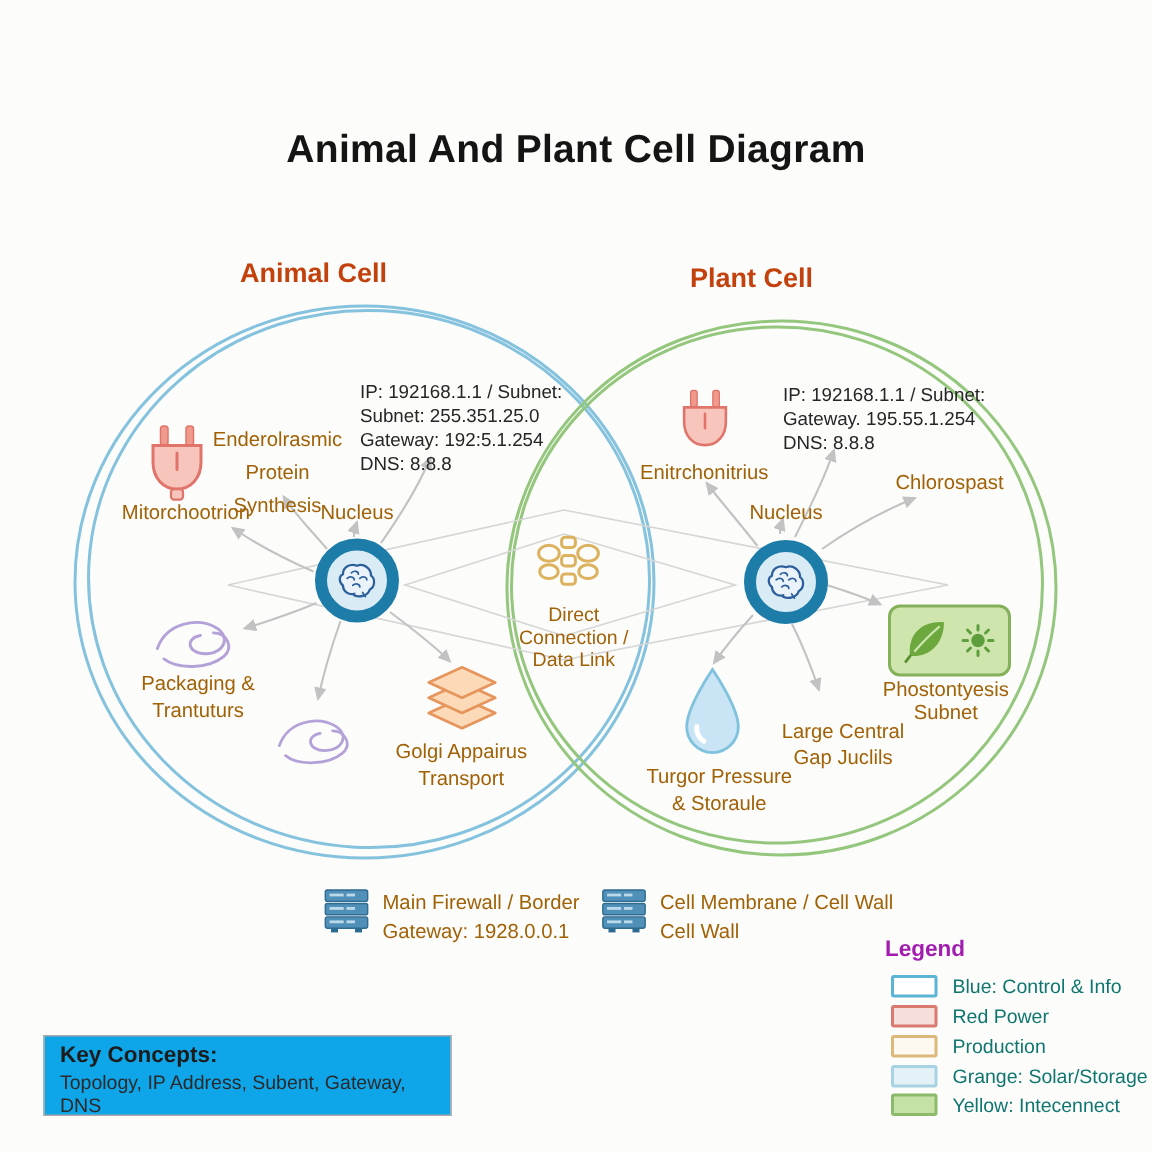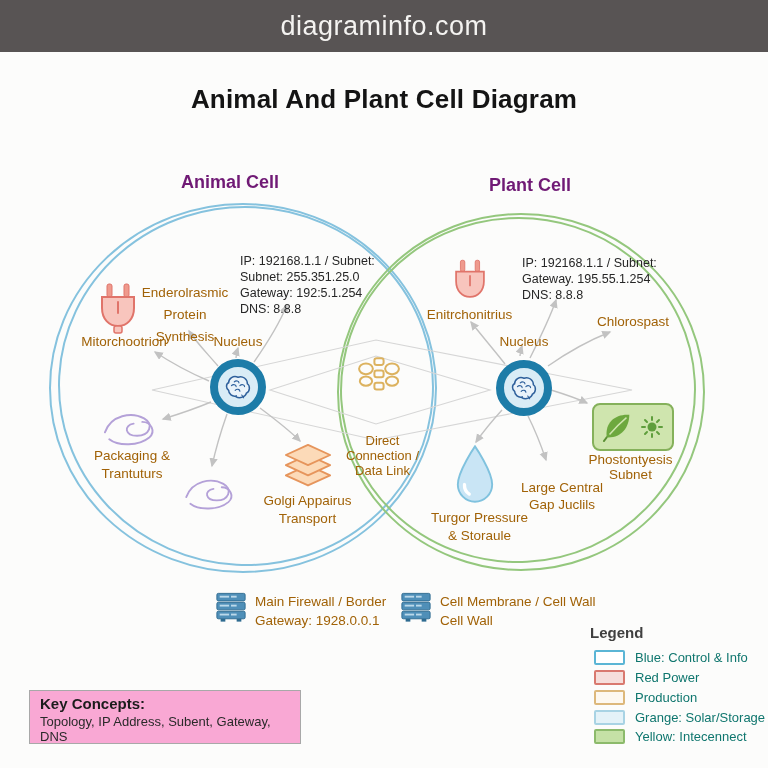--- a/index.html
+++ b/index.html
@@ -3,48 +3,45 @@
 <meta charset="utf-8">
 <style>
   html,body{margin:0;padding:0;}
   body{font-family:"Liberation Sans",sans-serif;background:#ffffff;}
   .page{position:relative;width:768px;height:768px;background:#fcfcfb;overflow:hidden;}
   .banner{position:absolute;left:0;top:0;width:768px;height:52px;background:#585454;
           display:flex;align-items:center;justify-content:center;}
   .banner span{color:#f4f3f1;font-size:27px;letter-spacing:.5px;}
   .page-title{position:absolute;left:0;top:84px;width:768px;text-align:center;margin:0;
               font-size:26px;font-weight:bold;color:#141414;letter-spacing:.2px;}
-  .cell-title{position:absolute;font-size:18px;font-weight:bold;color:#701a75;text-align:center;}
+  .cell-title{position:absolute;font-size:18px;font-weight:bold;color:#c2410c;}
   .canvas{position:absolute;left:0;top:0;width:768px;height:768px;}
   .lbl{position:absolute;font-size:13.5px;color:#a16207;text-align:center;line-height:18px;white-space:pre-line;}
   .ip{position:absolute;font-size:12.5px;color:#262626;text-align:left;line-height:16px;white-space:pre-line;}
   .icon{position:absolute;}
   .nucleus{position:absolute;width:40px;height:40px;border-radius:50%;border:8px solid #1d7ca8;
            background:#d9ecf6;display:flex;align-items:center;justify-content:center;}
   .greenbox{position:absolute;left:592px;top:403px;width:78px;height:44px;background:#cfe5ae;
             border:2px solid #85b15b;border-radius:8px;display:flex;align-items:center;justify-content:center;gap:6px;}
   .foot-row{position:absolute;display:flex;}
   .foot-text{font-size:13.5px;color:#a16207;line-height:19px;white-space:pre-line;}
-  .legend-title{position:absolute;left:590px;top:624px;font-size:15px;font-weight:bold;color:#404040;}
+  .legend-title{position:absolute;left:590px;top:624px;font-size:15px;font-weight:bold;color:#a21caf;}
   .legend-row{position:absolute;display:flex;align-items:center;}
   .swatch{display:inline-block;width:27px;height:11px;border:2px solid #999;border-radius:2px;margin-right:10px;}
   .legend-label{font-size:13px;color:#0f766e;white-space:nowrap;}
-  .keybox{position:absolute;left:29px;top:690px;width:250px;height:44px;background:#f9a8d4;
+  .keybox{position:absolute;left:29px;top:690px;width:250px;height:44px;background:#0ea5e9;
           border:1.5px solid #a8a8a8;padding:4px 10px;}
   .keybox .kc-title{font-size:15px;font-weight:bold;color:#1c1c1c;margin:0;}
   .keybox .kc-text{font-size:13px;color:#2a2a2a;margin:2px 0 0 0;}
 </style>
 </head>
 <body>
 
 <div class="page">
 
-  <header class="banner">
-    <span>diagraminfo.com</span>
-  </header>
 
   <h1 class="page-title">Animal And Plant Cell Diagram</h1>
 
   <svg class="canvas" viewBox="0 0 768 768">
     <defs>
       <marker id="arr" markerWidth="8" markerHeight="8" refX="5.5" refY="3" orient="auto">
         <path d="M0 0 L6.5 3 L0 6 Z" fill="#c2c2c2"></path>
       </marker>
     </defs>
     <g stroke="#85c2de" fill="none" stroke-width="2">
@@ -141,21 +138,21 @@
     <svg width="46" height="50" viewBox="0 0 60 52" fill="none" stroke="#dcb25f" stroke-width="2.6" stroke-linecap="round">
       <rect x="24" y="4" width="12" height="9" rx="3"></rect>
       <rect x="24" y="20" width="12" height="9" rx="3"></rect>
       <rect x="24" y="36" width="12" height="9" rx="3"></rect>
       <ellipse cx="13" cy="18" rx="9" ry="7"></ellipse>
       <ellipse cx="13" cy="34" rx="8" ry="6"></ellipse>
       <ellipse cx="47" cy="18" rx="9" ry="7"></ellipse>
       <ellipse cx="47" cy="34" rx="8" ry="6"></ellipse>
     </svg>
   </div>
-  <div class="lbl" style="left:330px;top:402px;width:105px;line-height:15px;font-size:13px;margin-top:31px;">Direct
+  <div class="lbl" style="left:330px;top:402px;width:105px;line-height:15px;font-size:13px;">Direct
 Connection /
 Data Link</div>
 
   <div class="icon" style="left:450px;top:258px;">
     <svg width="40" height="48" viewBox="0 0 46 54">
       <rect x="12" y="2" width="5" height="13" rx="2" fill="#ef9a8d" stroke="#e0746a"></rect>
       <rect x="29" y="2" width="5" height="13" rx="2" fill="#ef9a8d" stroke="#e0746a"></rect>
       <path d="M7 15 H39 V26 C39 37 32 44 23 44 C14 44 7 37 7 26 Z" fill="#f8c5bd" stroke="#e0746a" stroke-width="2"></path>
       <path d="M23 20 V31" stroke="#e0746a" stroke-width="2" stroke-linecap="round"></path>
     </svg>

